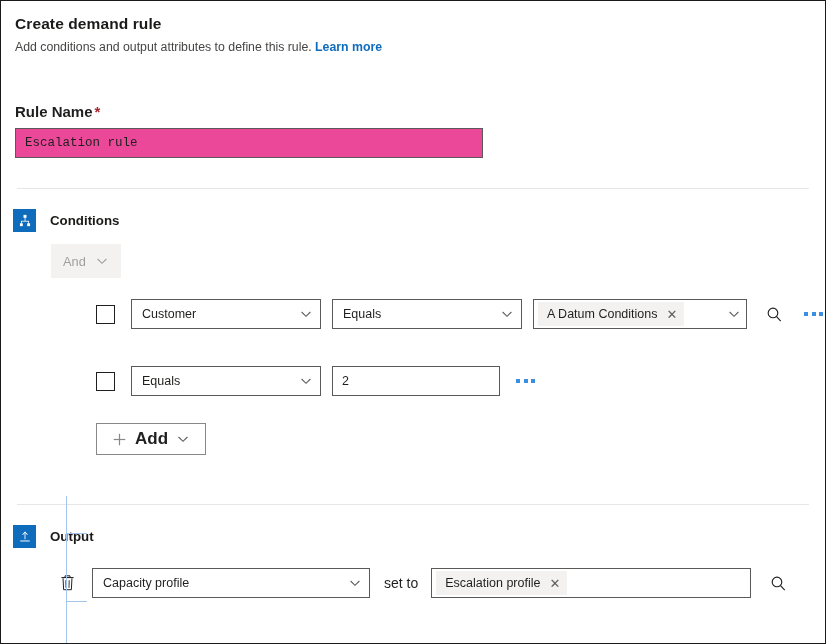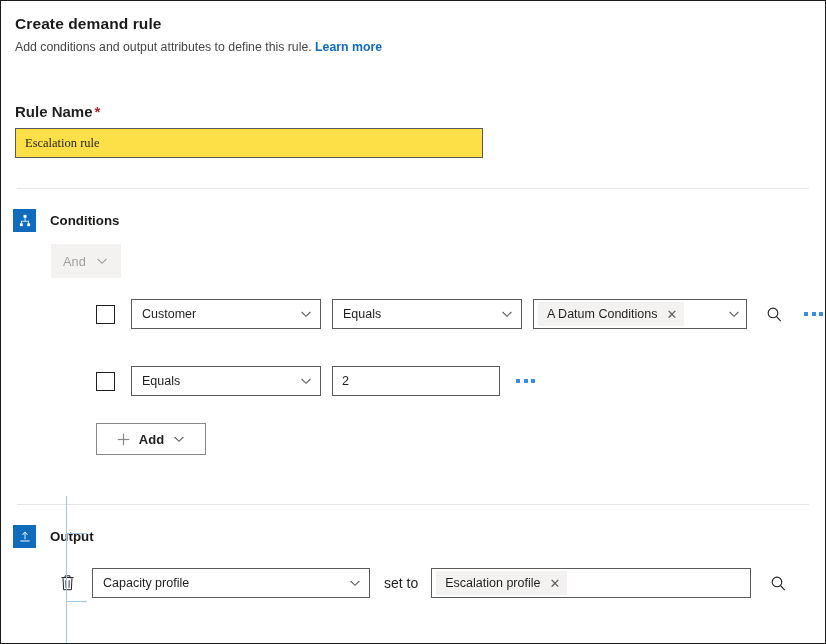--- a/index.html
+++ b/index.html
@@ -44,22 +44,22 @@
     color: #201f1e;
     line-height: 16px;
     margin-top: 48px;
   }
   .req-asterisk { color: #a4262c; font-weight: bold; padding-left: 2px; }
   .text-input {
     margin-top: 8px;
     width: 468px;
     height: 30px;
     border: 1px solid #5a5a5a;
-    background: #fde047;
-    font-family: Liberation Serif, serif;
+    background: #ec4899;
+    font-family: Liberation Mono, monospace;
     font-size: 12.5px;
     color: #201f1e;
     padding: 0 9px;
     line-height: 28px;
     outline: none;
   }
 
   
   .divider {
     height: 1px;
@@ -226,21 +226,21 @@
     margin-left: 45px;
     margin-top: 27px;
     width: 110px;
     height: 32px;
     border: 1px solid #8a8886;
     background: #fff;
     display: inline-flex;
     align-items: center;
     justify-content: center;
     gap: 9px;
-    font-size: 13px;
+    font-size: 17px;
     font-weight: bold;
     color: #201f1e;
     cursor: pointer;
     position: relative;
     z-index: 2;
   }
 
   
   .out-row {
     display: flex;

